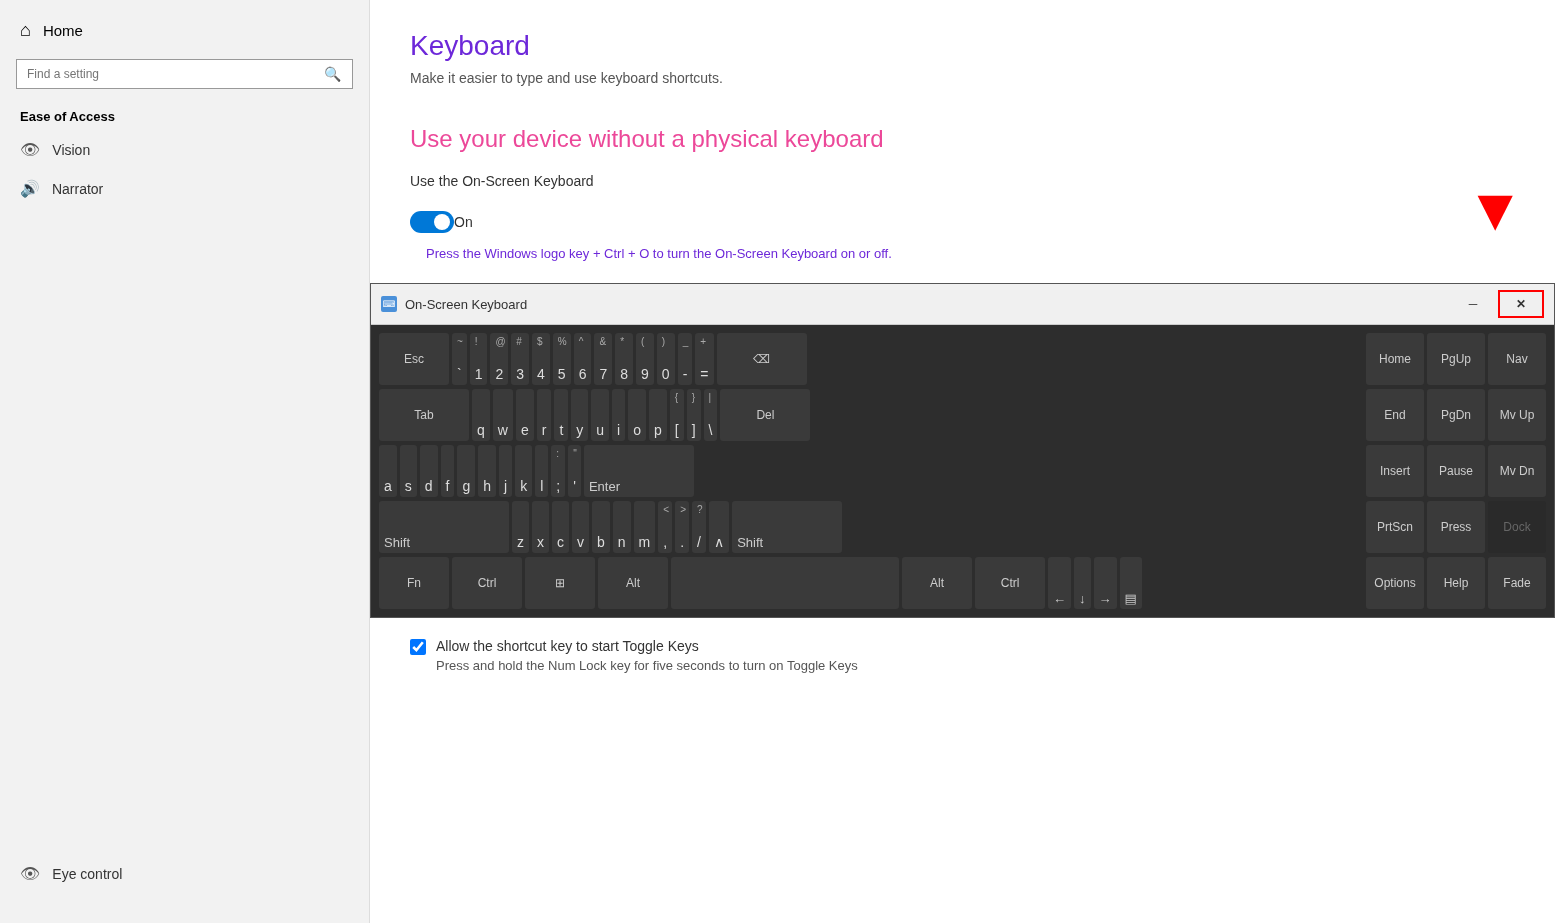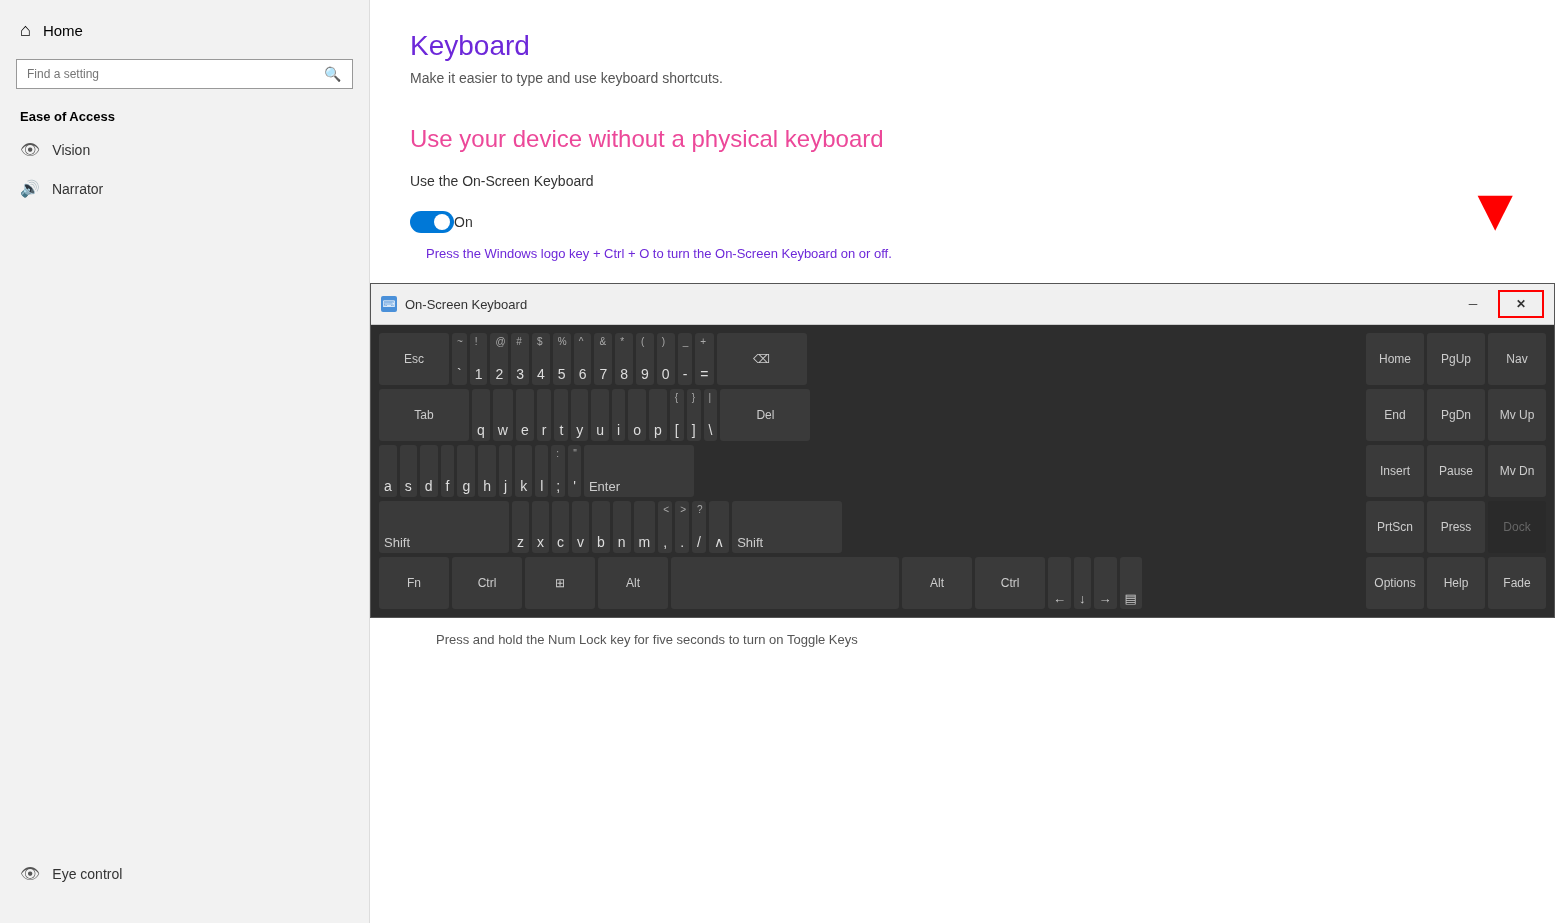--- a/index.html
+++ b/index.html
@@ -162,21 +162,21 @@
     .kb-key.widest { min-width: 120px; }
     .kb-key.space-bar { flex: 1; }
     .kb-key.special { font-size: 12px; align-items: center; justify-content: center; }
     .kb-key.right-nav { background: #3a3a3a; min-width: 58px; text-align: center; justify-content: center; align-items: center; font-size: 12px; }
     .kb-key.right-nav.inactive { color: #666; background: #2a2a2a; }
 
     
     .checkbox-row { display: flex; align-items: flex-start; gap: 10px; margin-top: 20px; }
     .checkbox-row input[type=checkbox] { width: 16px; height: 16px; margin-top: 1px; }
     .checkbox-label { font-size: 14px; color: #333; }
-    .hint-text2 { font-size: 13px; color: #555; line-height: 1.4; max-width: 600px; margin-top: 13px; margin-left: 26px; }
+    .hint-text2 { font-size: 13px; color: #555; line-height: 1.4; max-width: 600px; margin-top: 2px; margin-left: 26px; }
   </style>
 </head>
 <body>
 
 <div class="main-container">
 
   <div class="sidebar">
     <div class="sidebar-home">
       <span class="home-icon">⌂</span>
       <span>Home</span>
@@ -443,15 +443,19 @@
           <button class="kb-key">→</button>
           <button class="kb-key">▤</button>
           <div style="flex:1"></div>
           <button class="kb-key right-nav">Options</button>
           <button class="kb-key right-nav">Help</button>
           <button class="kb-key right-nav">Fade</button>
         </div>
       </div>
     </div>
 
+    <div class="checkbox-row">
+      <input type="checkbox" checked="" style="">
+      <span class="checkbox-label">Allow the shortcut key to start Toggle Keys</span>
+    </div>
     <p class="hint-text2">Press and hold the Num Lock key for five seconds to turn on Toggle Keys</p>
   </div>
 </div>
 
 </body></html>

